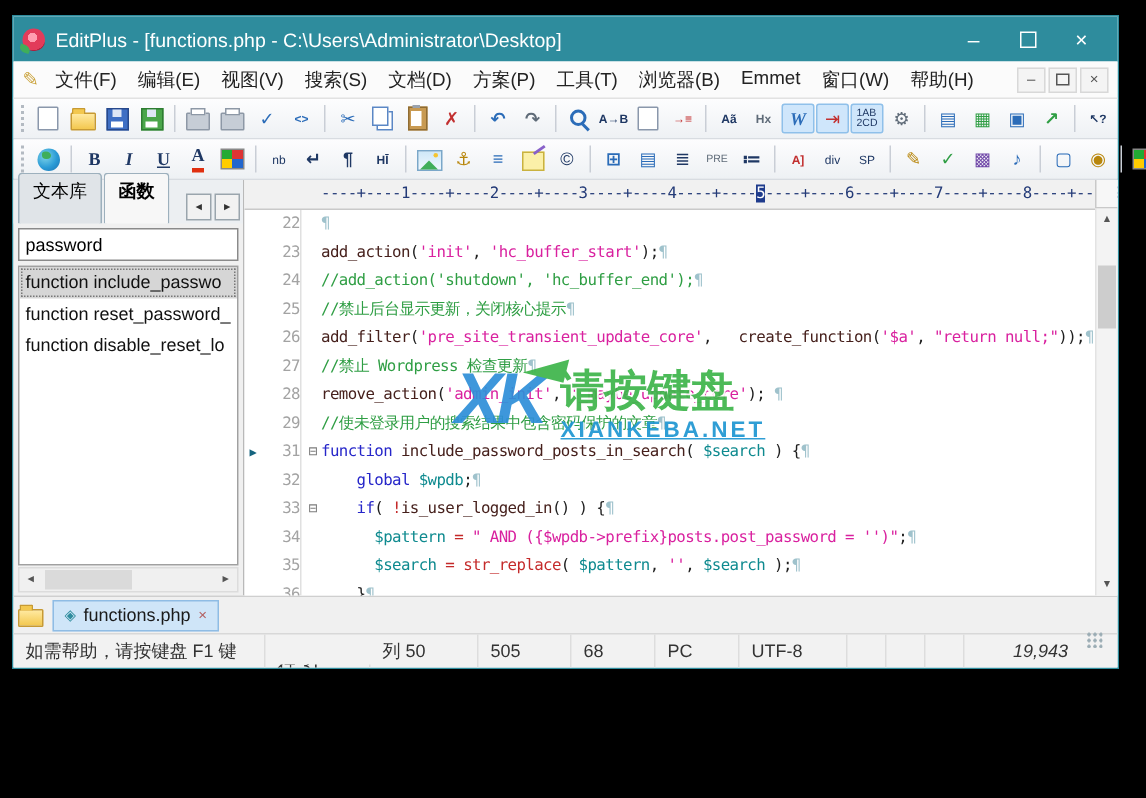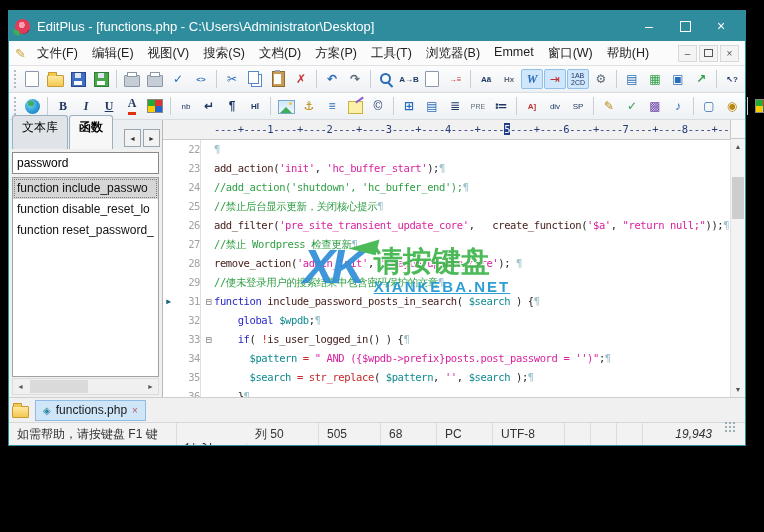--- a/index.html
+++ b/index.html
@@ -426,22 +426,22 @@
       <div class="side-tabs">
         <span class="side-tab">文本库</span>
         <span class="side-tab active">函数</span>
         <span class="spacer"></span>
         <span class="spin">◄</span>
         <span class="spin">►</span>
       </div>
       <input class="side-input" value="password" style="">
       <div class="side-list">
           <div class="selected">function include_passwo</div>
+          <div>function reset_password_</div>
           <div>function disable_reset_lo</div>
-          <div>function reset_password_</div>
         </div>
       <div class="side-hscroll">
         <span class="hs-arrow">◄</span>
         <span class="hs-track">
             <span class="hs-thumb"></span>
           </span>
         <span class="hs-arrow">►</span>
       </div>
     </div>
 

